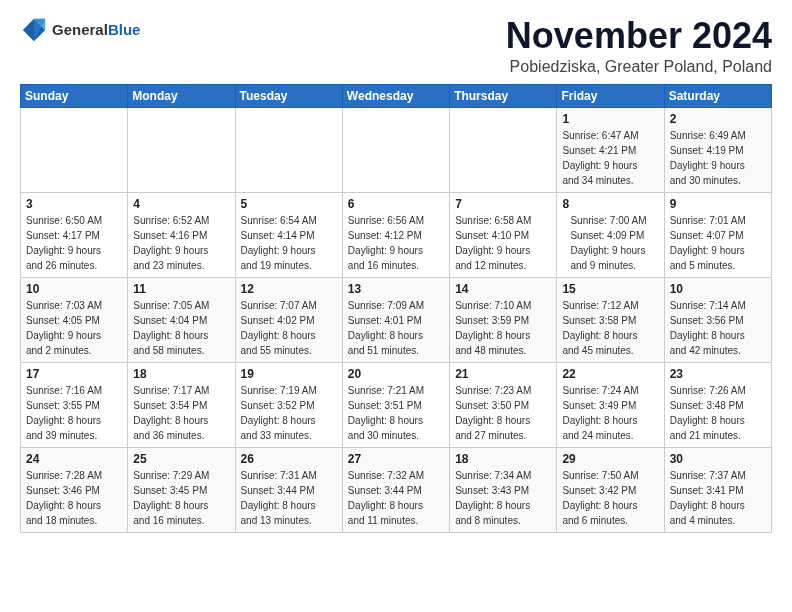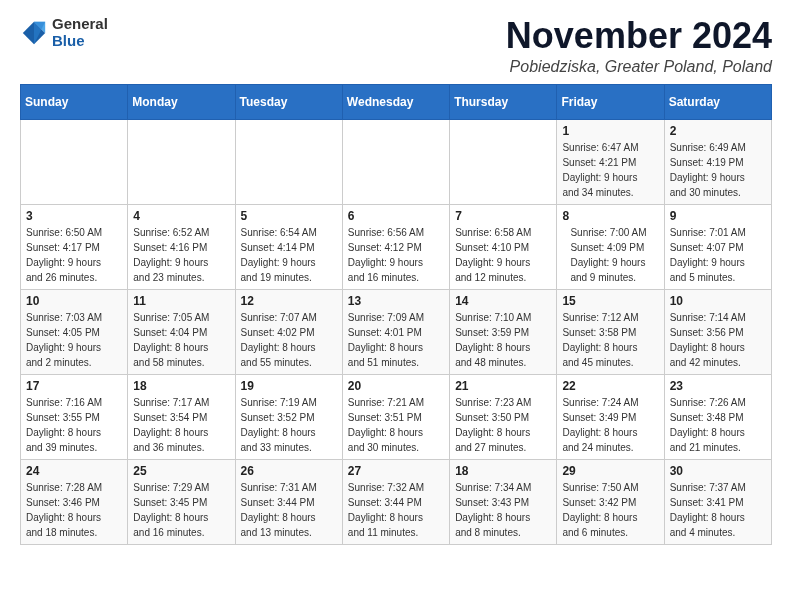--- a/index.html
+++ b/index.html
@@ -16,21 +16,21 @@
       justify-content: space-between;
       margin-bottom: 4px;
     }
     .logo {
       display: flex;
       align-items: center;
       gap: 4px;
     }
     .logo-text {
       display: flex;
-      flex-direction: column;
+      flex-direction: row;
       font-weight: bold;
       font-size: 15px;
       line-height: 1.1;
       color: #333;
     }
     .logo-blue { color: #1a5fa8; }
     .logo-icon {
       width: 28px;
       height: 28px;
     }
@@ -40,34 +40,33 @@
     .month-title {
       font-size: 36px;
       font-weight: bold;
       color: #0f172a;
       line-height: 1.1;
     }
     .location-title {
       font-size: 16px;
       color: #444;
       margin-top: 2px;
-      font-style: italic;
     }
     table {
       width: 100%;
       border-collapse: collapse;
       margin-top: 8px;
       table-layout: fixed;
     }
     thead tr th {
       background-color: #2970c4;
       color: #fff;
       font-size: 12px;
       font-weight: bold;
-      padding: 10px 4px;
+      padding: 4px 4px;
       text-align: left;
       border: 1px solid #2060b0;
     }
     tbody tr td {
       border: 1px solid #ccc;
       vertical-align: top;
       padding: 4px 5px;
       font-size: 10.5px;
       color: #222;
       min-height: 80px;

